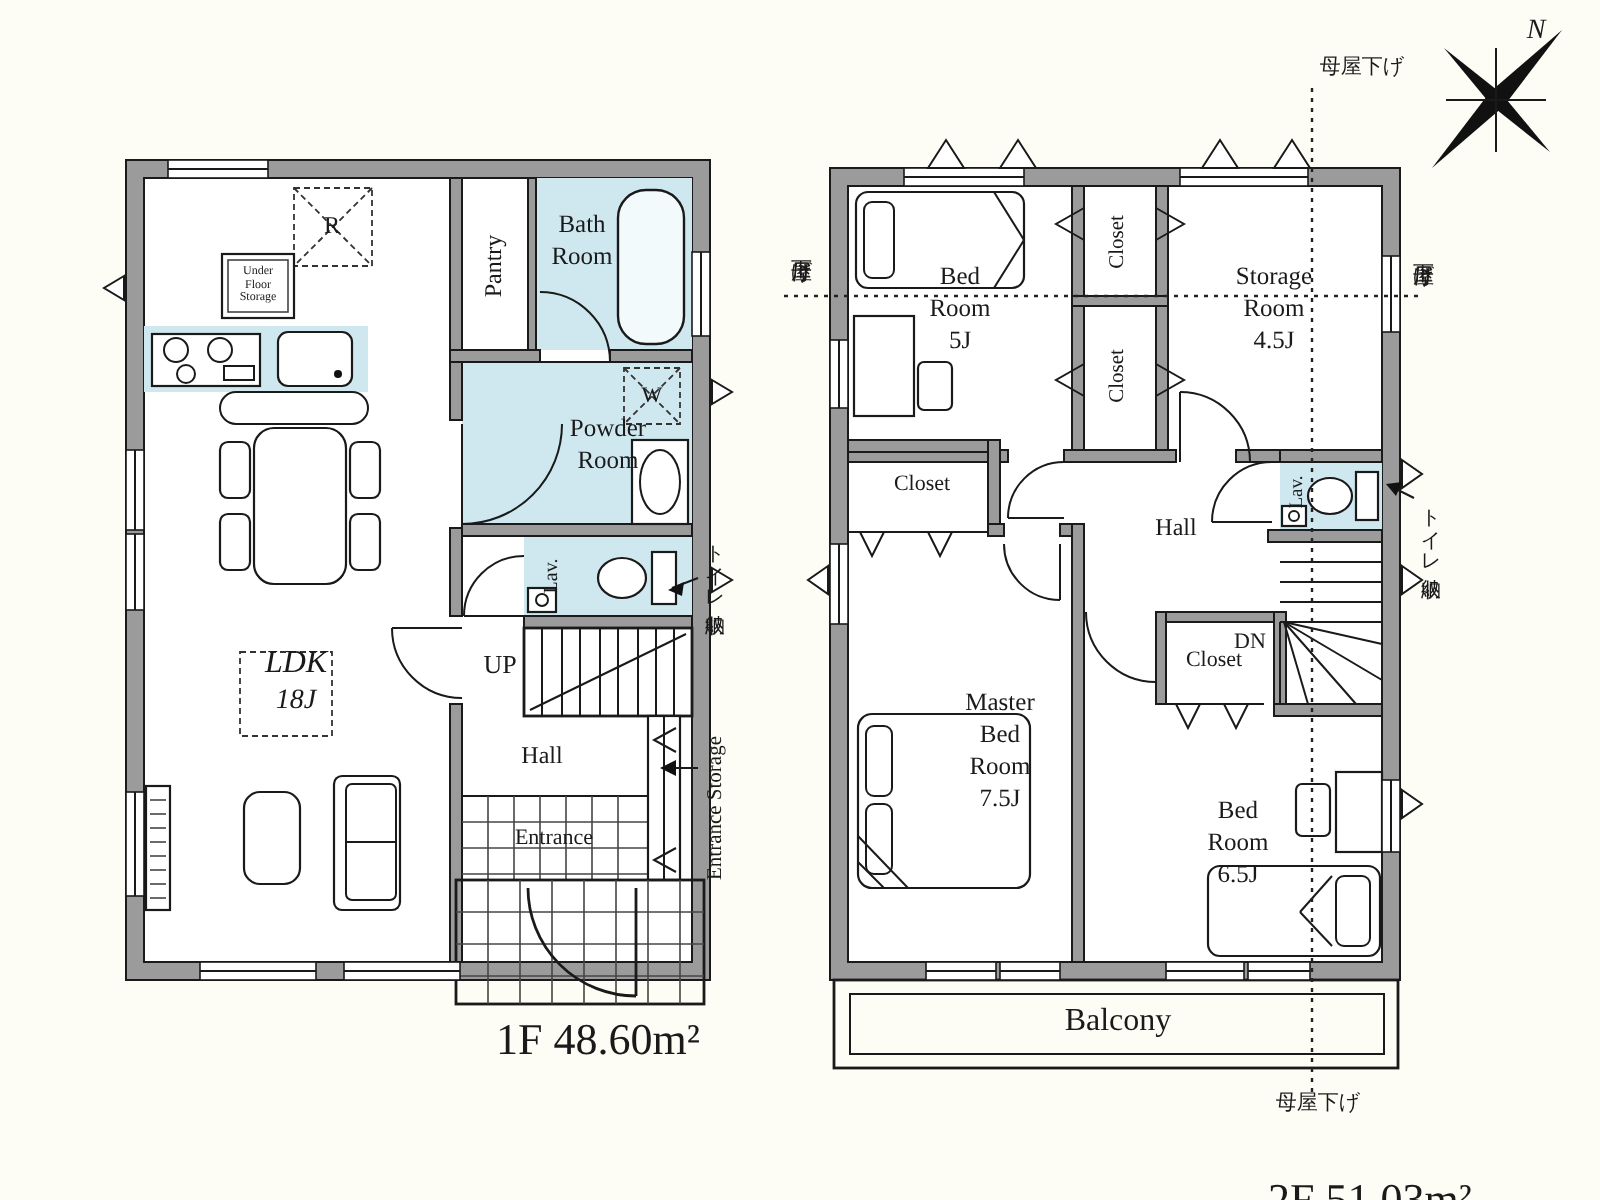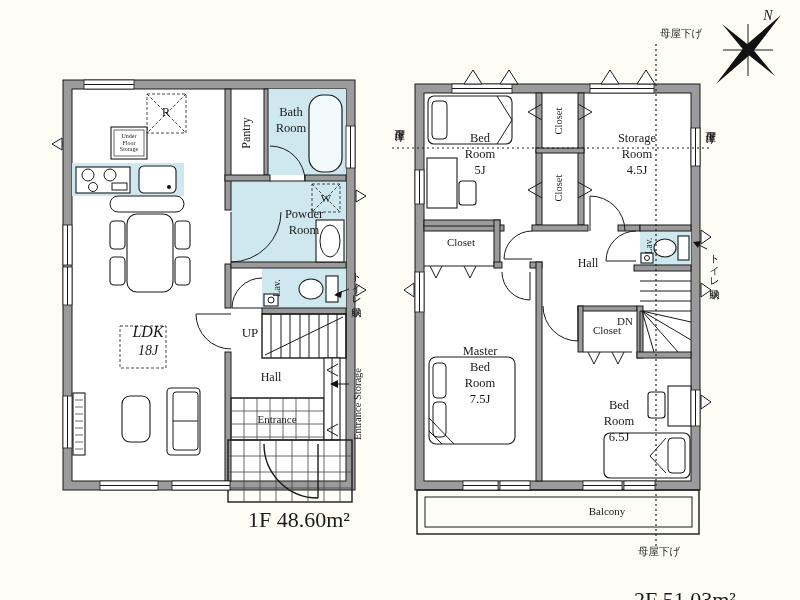--- a/index.html
+++ b/index.html
@@ -401,32 +401,32 @@
   <div>Room</div>
   <div>4.5J</div>
 </div>
 <div class="lb rot" style="left:559px;top:121px;font-size:10.5px;">Closet</div>
 <div class="lb rot" style="left:559px;top:188px;font-size:10.5px;">Closet</div>
 <div class="lb" style="left:461px;top:242px;font-size:11px;">Closet</div>
 <div class="lb" style="left:607px;top:330px;font-size:11px;">Closet</div>
 <div class="lb" style="left:588px;top:264px;font-size:12px;">Hall</div>
 <div class="lb" style="left:625px;top:287px;font-size:11px;margin-top:34px;">DN</div>
 <div class="lb rot" style="left:649px;top:246px;font-size:9.5px;">Lav.</div>
-<div class="lb" style="left:480px;top:375px;font-size:12.5px;">
+<div class="lb" style="left:500px;top:375px;font-size:12.5px;">
   <div>Master</div>
   <div>Bed</div>
   <div>Room</div>
   <div>7.5J</div>
 </div>
 <div class="lb" style="left:619px;top:421px;font-size:12.5px;">
   <div>Bed</div>
   <div>Room</div>
   <div>6.5J</div>
 </div>
-<div class="lb" style="left:559px;top:511px;font-size:11px;margin-left:48px;">Balcony</div>
+<div class="lb" style="left:559px;top:511px;font-size:16px;">Balcony</div>
 <div class="lb vjp" style="left:714px;top:264px;font-size:10px;">トイレ収納</div>
 <div class="lb" style="left:681px;top:34px;font-size:10.5px;">母屋下げ</div>
 <div class="lb" style="left:659px;top:552px;font-size:10.5px;">母屋下げ</div>
 <div class="lb vjp" style="left:399px;top:128px;font-size:10.5px;">母屋下げ</div>
 <div class="lb vjp" style="left:710px;top:130px;font-size:10.5px;">母屋下げ</div>
 <div class="lb" style="left:685px;top:600px;font-size:22px;">2F 51.03m²</div>
 <div class="lb it" style="left:768px;top:16px;font-size:14px;">N</div>
 
 </div>
 

